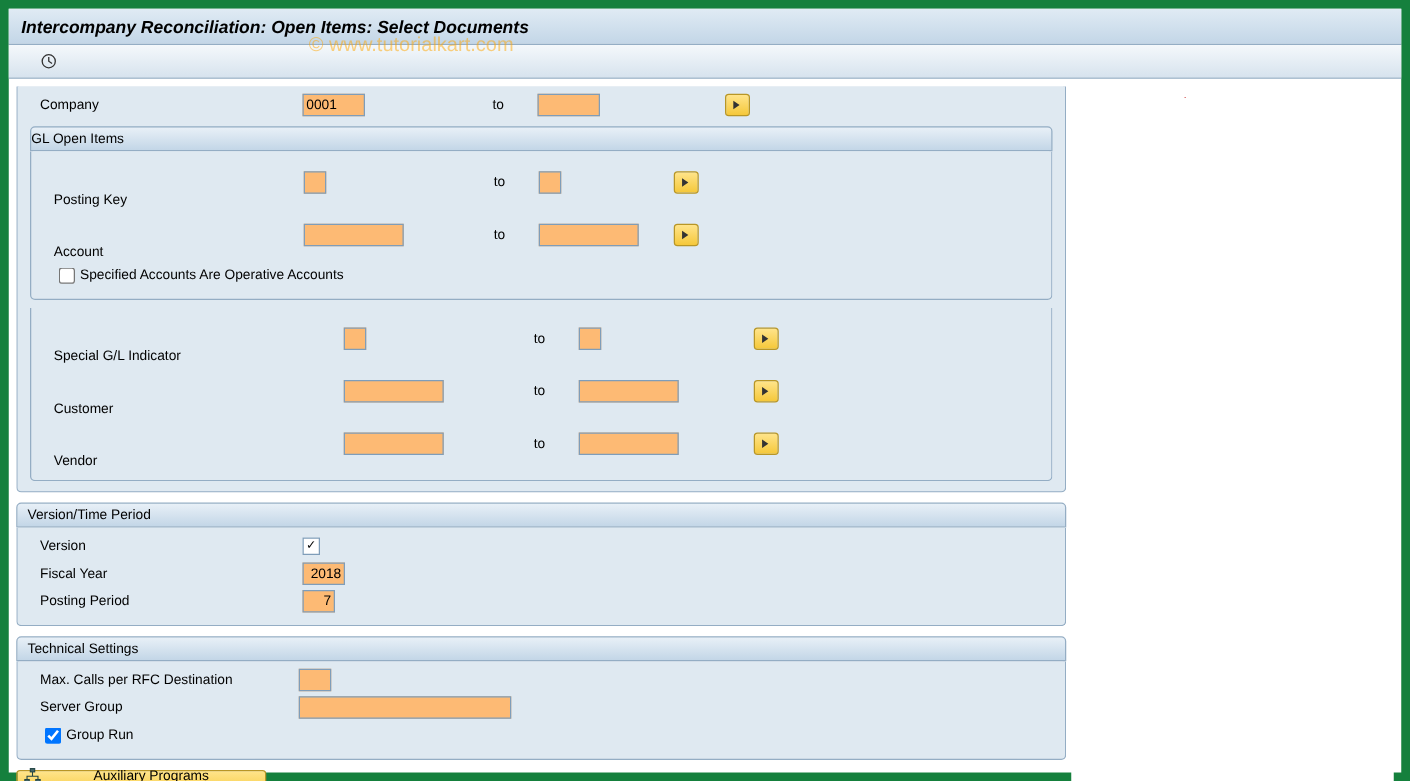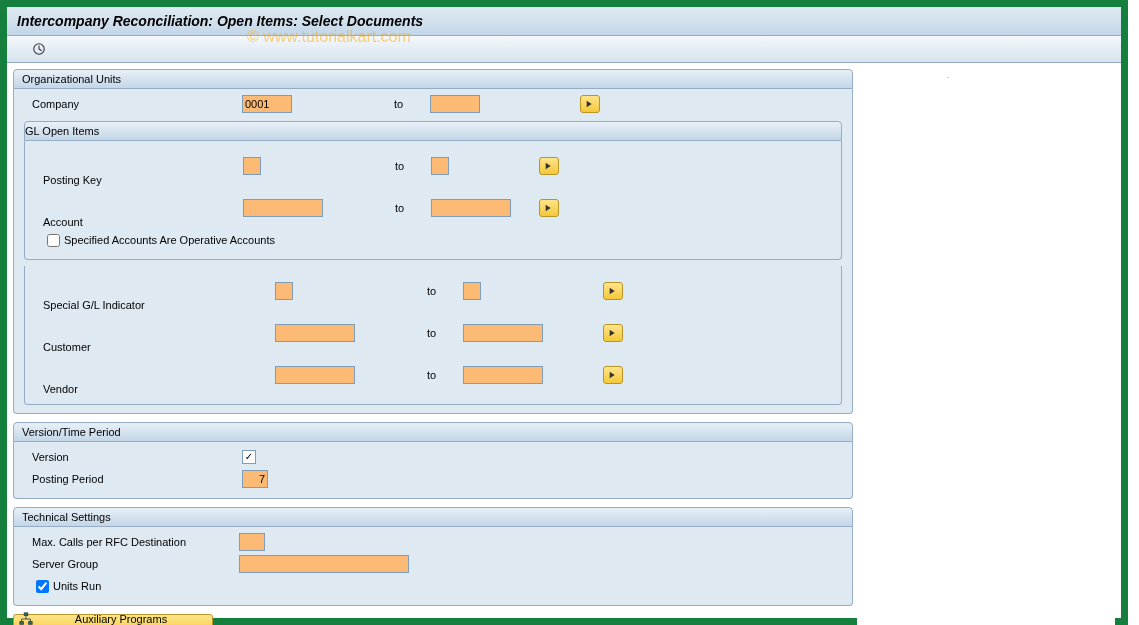--- a/index.html
+++ b/index.html
@@ -191,23 +191,20 @@
         <path d="M8 4 v4 l3 2" fill="none" stroke="#333" stroke-width="1.2"></path>
       </svg>
     </span>
     <span class="watermark">© www.tutorialkart.com</span>
   </div>
 
   <div class="content">
     <div class="main-col">
 
       <div class="group">
-        <div class="group-header">
-          <span>Organizational Units</span>
-        </div>
         <div class="group-body">
 
           <div class="row">
             <span class="label">Company</span>
             <input type="text" class="w-company" value="0001" style="">
             <span class="to-col">to</span>
             <span class="to-field"><input type="text" class="w-company" value="" style=""></span>
             <span class="multi-btn">
               <svg viewBox="0 0 12 12" width="10" height="10">
                   <path d="M2 2 L8 6 L2 10 Z" fill="#333"></path>
@@ -293,20 +290,24 @@
       <div class="group">
         <div class="group-header">
           <span>Version/Time Period</span>
         </div>
         <div class="group-body">
           <div class="row">
             <span class="label">Version</span>
             <span class="check-visual">✓</span>
           </div>
           <div class="row">
+            <span class="label">Fiscal Year</span>
+            <input type="text" class="w-year" value="2018" style="">
+          </div>
+          <div class="row">
             <span class="label">Posting Period</span>
             <input type="text" class="w-period" value="7" style="">
           </div>
         </div>
       </div>
 
       <div class="group">
         <div class="group-header">
           <span>Technical Settings</span>
         </div>
@@ -314,21 +315,21 @@
           <div class="row">
             <span class="label" style="width:260px">Max. Calls per RFC Destination</span>
             <input type="text" class="w-rfc" value="" style="">
           </div>
           <div class="row">
             <span class="label" style="width:260px">Server Group</span>
             <input type="text" class="w-server" value="" style="">
           </div>
           <div class="row" style="padding-left:8px;">
             <input type="checkbox" class="checkbox" checked="" style="">
-            <span>Units Run</span>
+            <span>Group Run</span>
           </div>
         </div>
       </div>
 
       <div>
         <span class="aux-btn">
           <span class="aux-icon">
             <svg viewBox="0 0 16 16" width="14" height="14">
               <rect x="6" y="1" width="4" height="3" fill="#466" stroke="#244"></rect>
               <rect x="1" y="11" width="4" height="3" fill="#466" stroke="#244"></rect>

